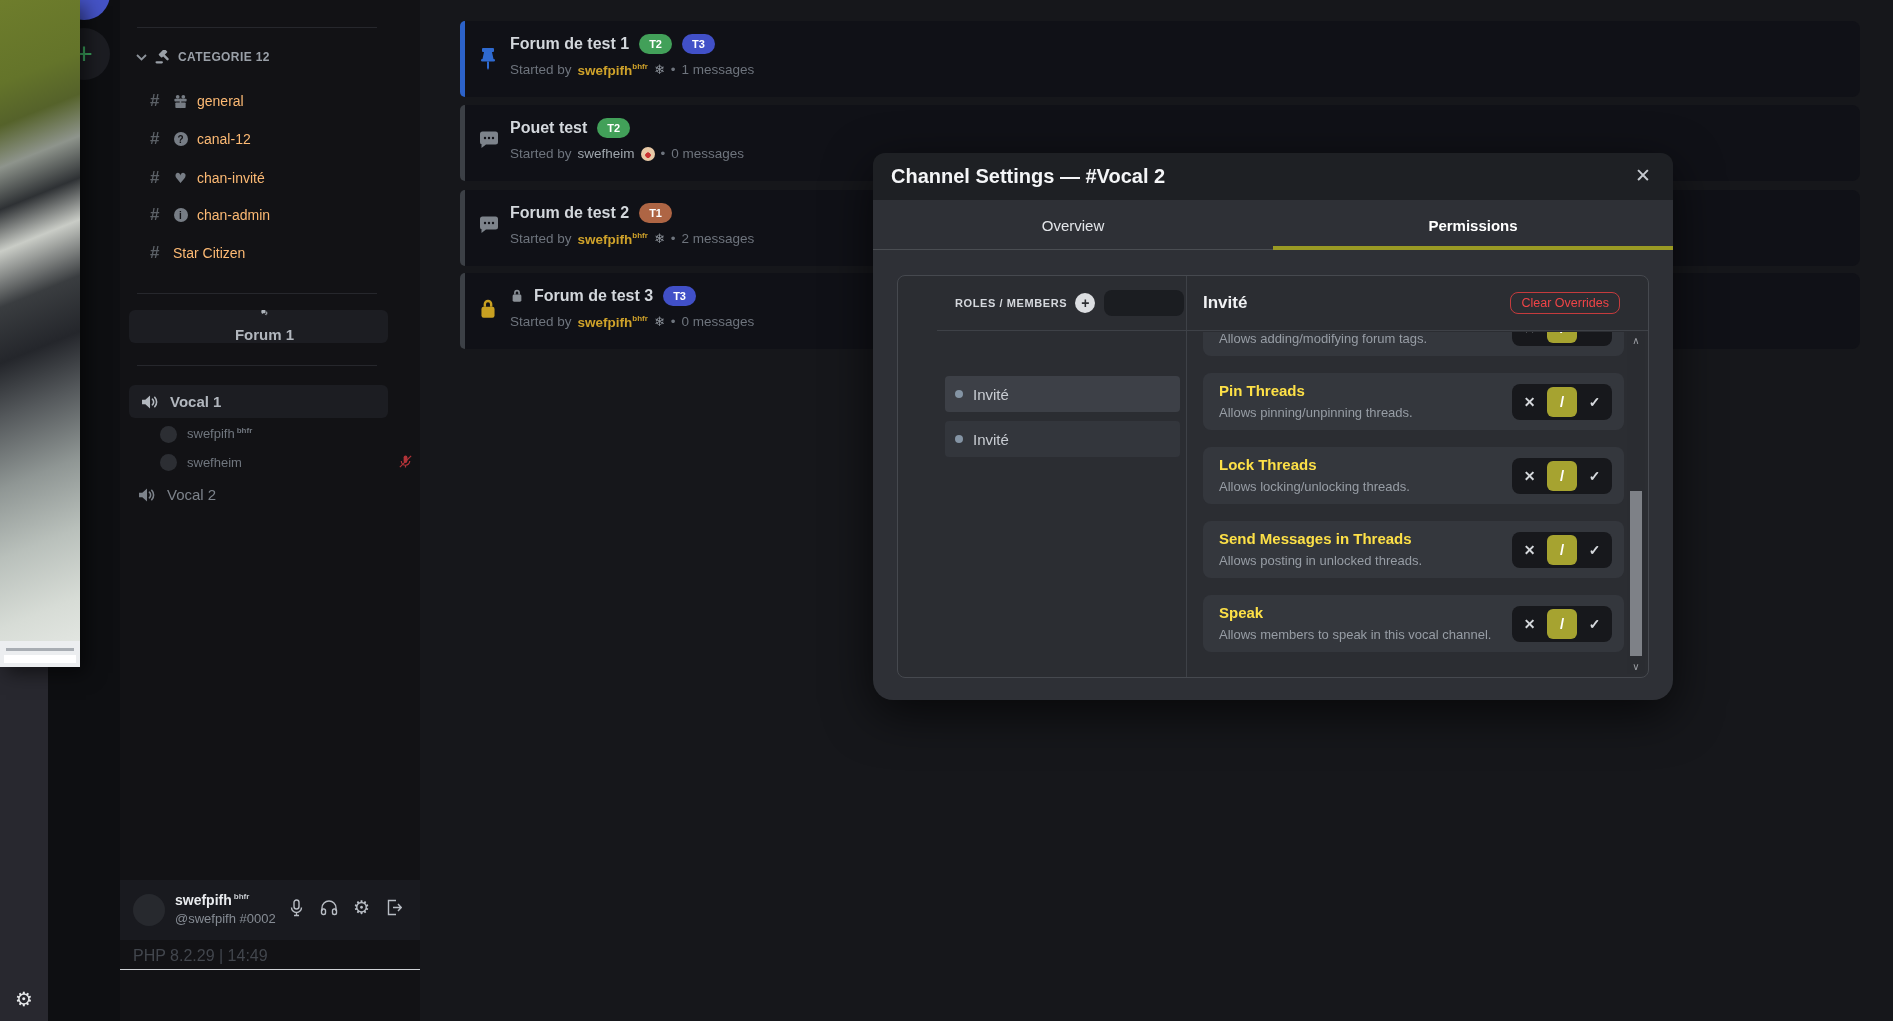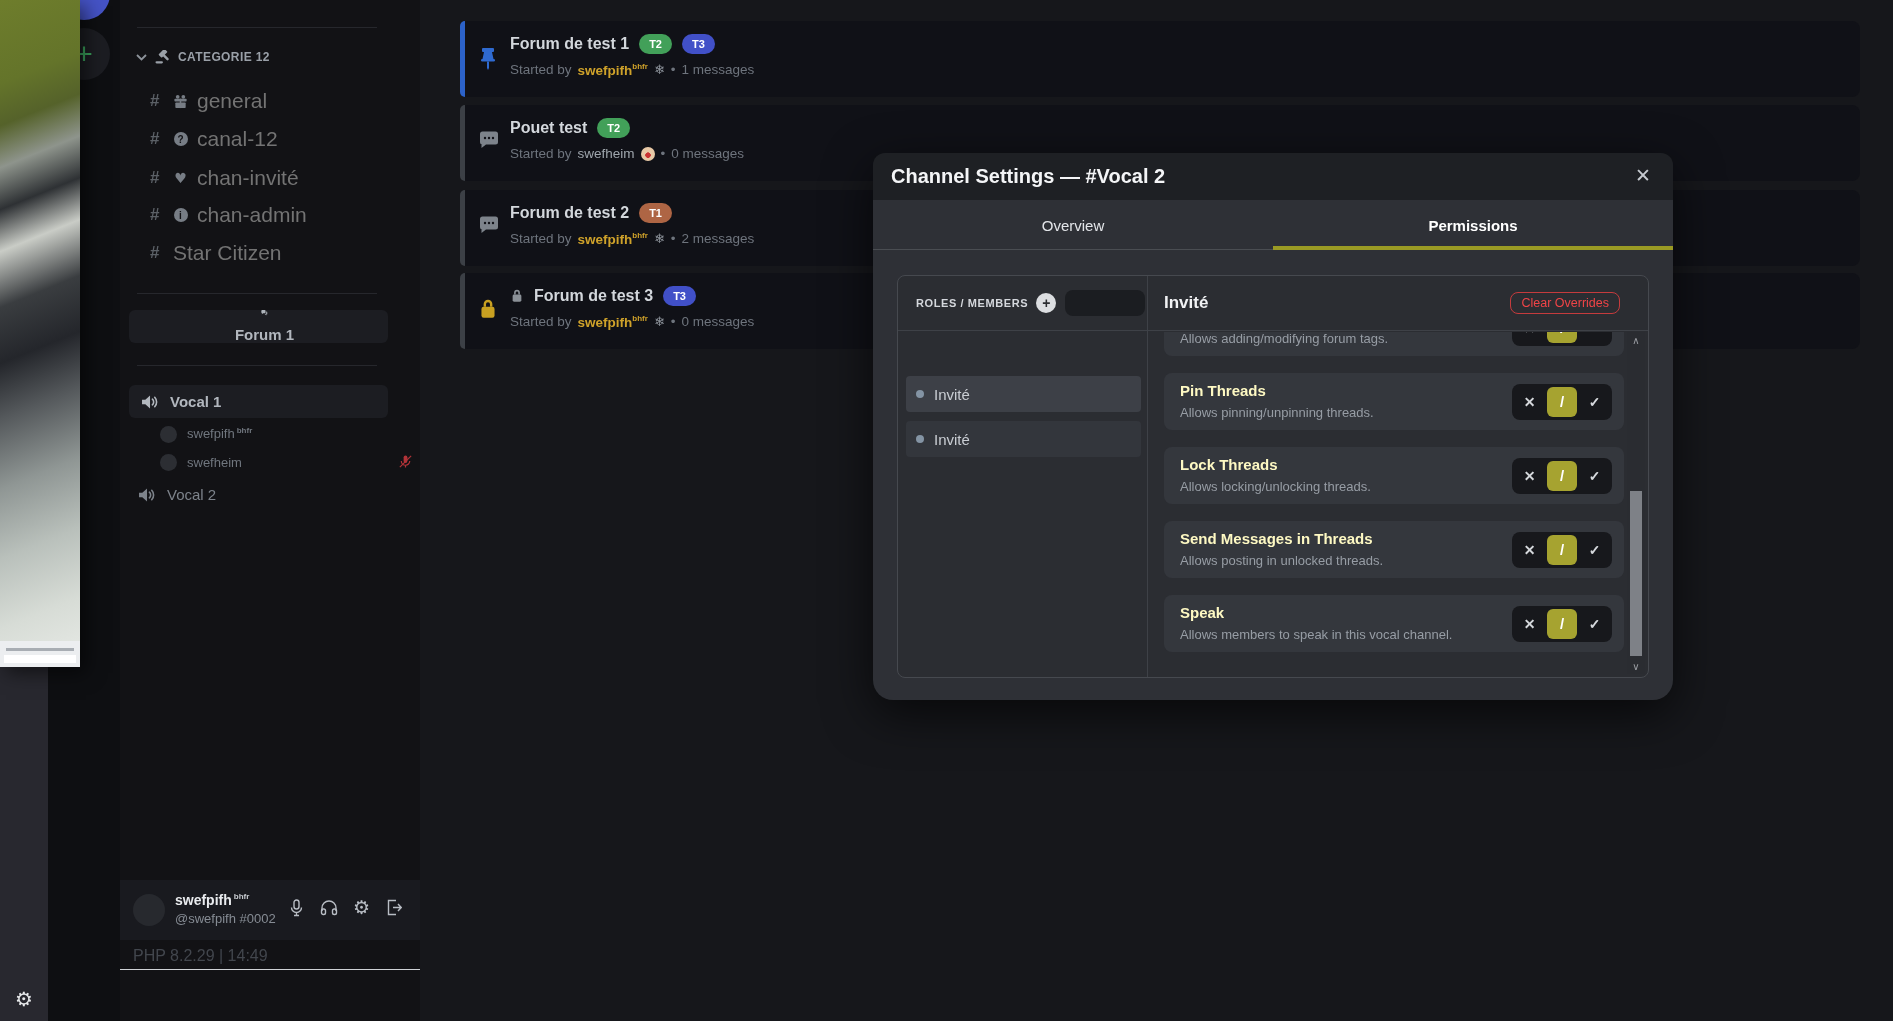--- a/index.html
+++ b/index.html
@@ -35,21 +35,21 @@
   .sidebar{position:absolute;left:120px;top:0;width:300px;height:100%;background:#121215;z-index:2;text-decoration:underline;}
   .divider{position:absolute;left:17px;width:240px;height:1px;background:#26272c;}
   .cat-row{position:absolute;top:50px;left:16px;display:flex;align-items:center;gap:8px;color:#9aa0a8;cursor:pointer;}
   .cat-label{font-size:12px;font-weight:bold;letter-spacing:.4px;color:#9aa0a8;}
   .chan{position:absolute;left:30px;height:22px;display:flex;align-items:center;gap:9px;cursor:pointer;}
   .chan .hash{color:#5b6066;font-size:17px;font-weight:bold;width:14px;}
   .chan .cicon{width:15px;height:15px;display:flex;align-items:center;justify-content:center;}
   .badge-circle{width:14px;height:14px;border-radius:50%;background:#777d85;color:#121215;
                 font-size:10px;font-weight:bold;display:flex;align-items:center;justify-content:center;}
   .heart-glyph{color:#777d85;font-size:14px;font-family:"DejaVu Sans",sans-serif;line-height:1;}
-  .chan .clabel{color:#737373;font-size:21px;}
+  .chan .clabel{color:#fdba74;font-size:14px;}
   .side-box{position:absolute;left:9px;width:259px;height:33px;background:#1c1d22;border-radius:6px;
             display:flex;align-items:center;padding-left:12px;gap:10px;box-sizing:border-box;cursor:pointer;}
   .side-box .blabel{color:#b2b7be;font-size:15px;font-weight:bold;}
   .vuser{position:absolute;left:40px;height:18px;display:flex;align-items:center;gap:10px;cursor:pointer;}
   .vavatar{width:17px;height:17px;border-radius:50%;background:#2c2e33;}
   .vname{color:#70767e;font-size:13px;}
   .vbadge{color:#70767e;font-size:8px;font-weight:bold;vertical-align:super;margin-left:2px;}
   .vocal2-row{position:absolute;left:18px;top:486px;display:flex;align-items:center;gap:10px;cursor:pointer;}
   .vocal2-row .clabel{color:#7d838b;font-size:15px;text-align:center;}
 
@@ -94,21 +94,21 @@
   .m-titlebar{position:absolute;top:0;left:0;right:0;height:47px;background:#1e2024;border-radius:12px 12px 0 0;}
   .m-title{position:absolute;left:18px;top:0;line-height:47px;color:#f4f5f7;font-size:20px;font-weight:bold;}
   .m-close{position:absolute;right:22px;top:13px;color:#c7cbd1;font-size:19px;cursor:pointer;line-height:1;}
   .m-tabs{position:absolute;top:47px;left:0;right:0;height:50px;display:flex;}
   .m-tab{flex:1;display:flex;align-items:center;justify-content:center;font-size:15px;color:#e3e5e9;
          position:relative;cursor:pointer;}
   .m-tab::after{content:"";position:absolute;left:0;right:0;bottom:0;height:1px;background:#4a4d52;}
   .m-tab.active{color:#ffffff;font-weight:bold;}
   .m-tab.active::after{height:4px;background:#9a9a24;}
   .m-box{position:absolute;left:24px;top:122px;width:752px;height:403px;border:1px solid #46494f;
-         border-radius:8px;display:flex;background:#2b2d32;box-sizing:border-box;}
+         border-radius:8px;display:flex;background:#2b2d32;box-sizing:border-box;padding-left:39px;}
   
   .roles{width:250px;border-right:1px solid #3e4147;position:relative;box-sizing:border-box;}
   .roles-header{position:absolute;top:0;left:0;right:0;height:55px;border-bottom:1px solid #3e4147;
                 display:flex;align-items:center;padding-left:18px;box-sizing:border-box;}
   .roles-title{font-size:11px;font-weight:bold;letter-spacing:.6px;color:#d5d8dd;}
   .add-role{width:20px;height:20px;border-radius:50%;background:#dcdee1;color:#2b2d31;margin-left:8px;
             display:flex;align-items:center;justify-content:center;font-size:14px;font-weight:bold;cursor:pointer;}
   .roles-searchbox{width:80px;height:26px;background:#1b1d21;border-radius:8px;margin-left:9px;cursor:text;}
   .role-item{position:absolute;left:8px;right:6px;height:30px;border-radius:4px;display:flex;
              align-items:center;gap:10px;padding-left:10px;cursor:pointer;}
@@ -118,21 +118,21 @@
   .perm{flex:1;position:relative;}
   .perm-header{position:absolute;top:0;left:0;right:0;height:55px;border-bottom:1px solid #3e4147;
                display:flex;align-items:center;justify-content:space-between;
                padding:0 28px 0 16px;box-sizing:border-box;}
   .perm-title{color:#f1f2f4;font-size:17px;font-weight:bold;}
   .clear-btn{border:1px solid #c53b3d;color:#ef4447;font-size:12.5px;border-radius:8px;
              padding:3px 10px;cursor:pointer;background:transparent;}
   .perm-viewport{position:absolute;top:56px;bottom:1px;left:0;right:24px;overflow:hidden;}
   .perm-rows{margin-top:-33px;padding-left:16px;display:flex;flex-direction:column;gap:17px;}
   .perm-row{height:57px;background:#34373d;border-radius:8px;position:relative;flex-shrink:0;}
-  .pr-name{position:absolute;left:16px;top:9px;color:#fef9c3;font-size:15px;font-weight:bold;}
+  .pr-name{position:absolute;left:16px;top:9px;color:#fde047;font-size:15px;font-weight:bold;}
   .pr-desc{position:absolute;left:16px;top:32px;color:#979da5;font-size:13px;}
   .toggle{position:absolute;right:12px;top:50%;transform:translateY(-50%);width:100px;height:36px;
           background:#17181c;border-radius:8px;display:flex;align-items:center;}
   .t-cell{width:35px;text-align:center;color:#d6d9dd;font-size:14px;font-weight:bold;cursor:pointer;}
   .t-neutral{width:30px;height:30px;background:#a6a330;border-radius:6px;display:flex;align-items:center;
              justify-content:center;color:#fff;font-size:15px;font-weight:bold;cursor:pointer;flex-shrink:0;}
   .scrollbar{position:absolute;right:3px;top:56px;bottom:3px;width:18px;background:#2a2c31;}
   .sb-arrow{position:absolute;left:0;width:100%;height:14px;color:#9a9da3;font-size:10px;
             display:flex;align-items:center;justify-content:center;cursor:pointer;}
   .sb-up{top:1px;}

